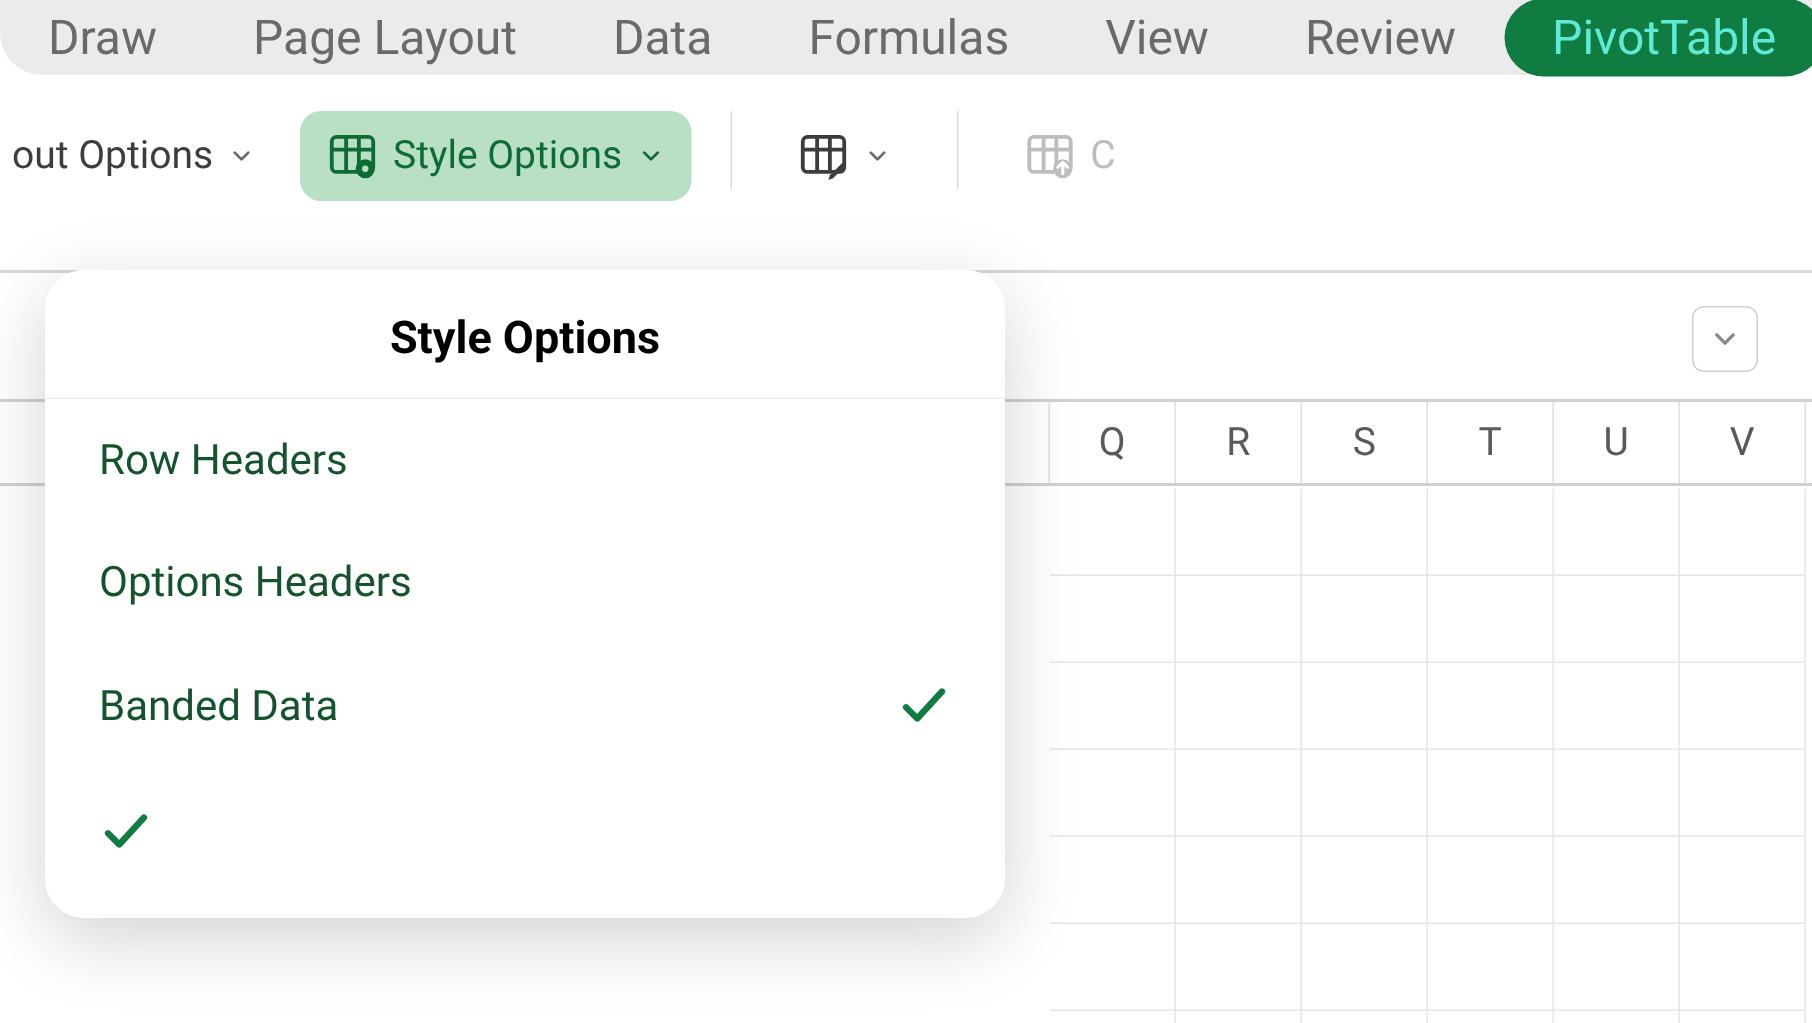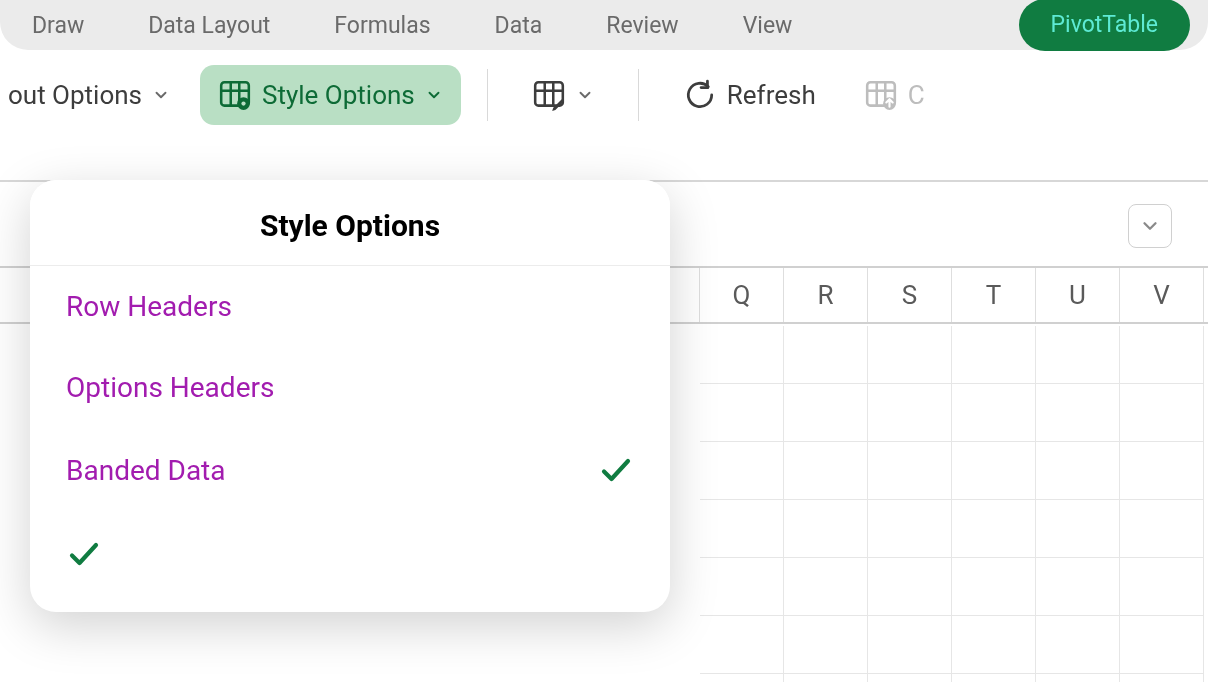--- a/index.html
+++ b/index.html
@@ -17,21 +17,21 @@
     display: flex;
     align-items: center;
     height: 50px;
     background: #ebebeb;
     border-radius: 0 0 28px 28px;
     padding: 0 8px 0 0;
     gap: 0;
     position: relative;
   }
   .ribbon-tab {
-    font-size: 23px;
+    font-size: 32px;
     color: #6a6a6a;
     padding: 0 32px;
     height: 50px;
     display: flex;
     align-items: center;
     white-space: nowrap;
   }
   .ribbon-tab.active {
     background: #107c41;
     color: #5eead4;
@@ -39,21 +39,20 @@
     padding: 0 32px;
     height: 52px;
     margin-top: -1px;
     margin-right: 10px;
     margin-left: auto;
   }
 
   
   .toolbar {
     display: flex;
-    align-items: center;
     height: 90px;
     padding: 24px 0 24px 0;
     gap: 12px;
   }
   .toolbar-btn {
     display: flex;
     align-items: center;
     gap: 10px;
     font-size: 26px;
     color: #3d3d3d;
@@ -186,40 +185,40 @@
     border-bottom: 1.5px solid #ececec;
     position: relative;
     background: #fff;
   }
   .popup-item {
     display: flex;
     align-items: center;
     justify-content: space-between;
     padding: 24px 36px;
     font-size: 28px;
-    color: #a21caf;
+    color: #14532d;
   }
   .check {
     width: 36px;
     height: 36px;
     color: #107c41;
   }
   .check svg { width: 100%; height: 100%; display: block; }
 
 </style>
 </head>
 <body>
 
 <div class="ribbon-tabs">
   <div class="ribbon-tab">Draw</div>
-  <div class="ribbon-tab">Data Layout</div>
+  <div class="ribbon-tab">Page Layout</div>
+  <div class="ribbon-tab">Data</div>
   <div class="ribbon-tab">Formulas</div>
-  <div class="ribbon-tab">Data</div>
+  <div class="ribbon-tab">View</div>
   <div class="ribbon-tab">Review</div>
-  <div class="ribbon-tab">View</div>
   <div class="ribbon-tab active">PivotTable</div>
 </div>
 
 <div class="toolbar">
   <div class="toolbar-btn cut-left">
     <span>out Options</span>
     <span class="chev">
       <svg viewBox="0 0 24 24" fill="none" stroke="#6a6a6a" stroke-width="2.5" stroke-linecap="round" stroke-linejoin="round">
           <polyline points="6 9 12 15 18 9"></polyline>
         </svg>
@@ -259,29 +258,20 @@
     </span>
     <span class="chev">
       <svg viewBox="0 0 24 24" fill="none" stroke="#6a6a6a" stroke-width="2.5" stroke-linecap="round" stroke-linejoin="round">
           <polyline points="6 9 12 15 18 9"></polyline>
         </svg>
     </span>
   </div>
 
   <div class="toolbar-sep"></div>
 
-  <div class="toolbar-btn">
-    <span class="icon">
-      <svg viewBox="0 0 32 32" fill="none" stroke="#3d3d3d" stroke-width="2.6" stroke-linecap="round">
-        <path d="M27 16a11 11 0 1 1-3.2-7.8"></path>
-        <polyline points="23 3 23 9 17 9" fill="none"></polyline>
-      </svg>
-    </span>
-    <span>Refresh</span>
-  </div>
 
   <div class="toolbar-btn" style="padding-right:0;">
     <span class="icon">
       <svg viewBox="0 0 32 32">
         <rect x="3" y="4" width="26" height="22" rx="3" fill="none" stroke="#bdbdbd" stroke-width="2.4"></rect>
         <line x1="3" y1="12" x2="29" y2="12" stroke="#bdbdbd" stroke-width="2.4"></line>
         <line x1="12" y1="4" x2="12" y2="26" stroke="#bdbdbd" stroke-width="2.4"></line>
         <line x1="20" y1="4" x2="20" y2="26" stroke="#bdbdbd" stroke-width="2.4"></line>
         <circle cx="24" cy="24" r="6" fill="#bdbdbd"></circle>
         <path d="M24 27v-6 M21 23l3-3 3 3" stroke="#fff" stroke-width="2" fill="none" stroke-linecap="round" stroke-linejoin="round"></path>

